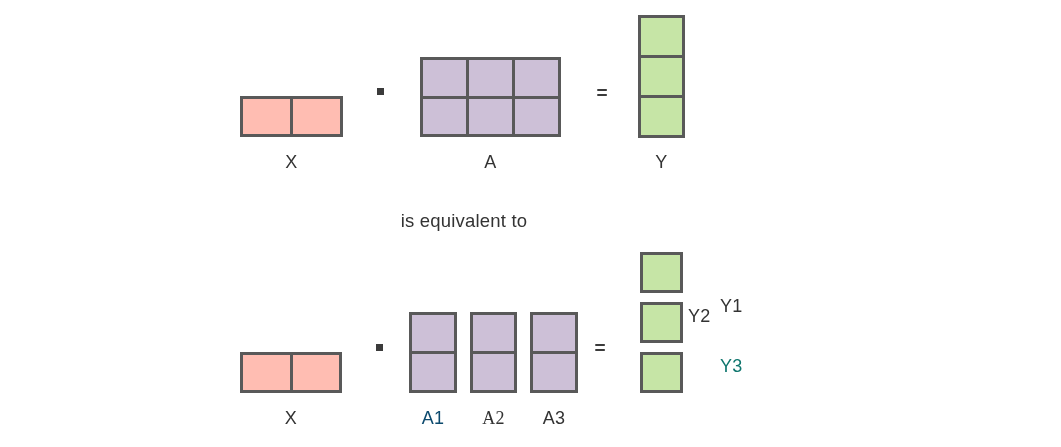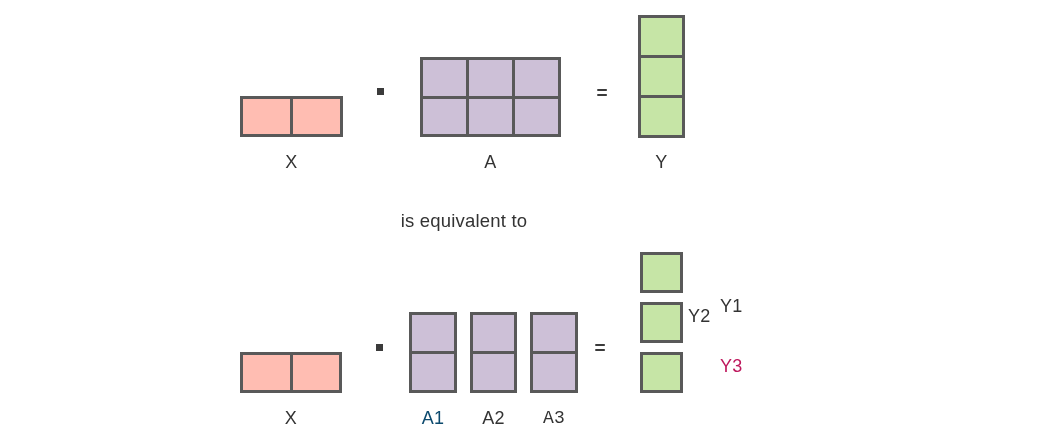--- a/index.html
+++ b/index.html
@@ -58,21 +58,21 @@
   #mx-a1 { left: 409px; top: 312px; width: 48px; height: 81px; }
   #mx-a2 { left: 470px; top: 312px; width: 47px; height: 81px; }
   #mx-a3 { left: 530px; top: 312px; width: 48px; height: 81px; }
   #eq-bot { left: 588px; top: 338px; }
   #mx-y1 { left: 640px; top: 252px; width: 43px; height: 41px; }
   #mx-y2 { left: 640px; top: 302px; width: 43px; height: 41px; }
   #mx-y3 { left: 640px; top: 352px; width: 43px; height: 41px; }
   #lbl-x-bot { left: 240px; top: 408px; width: 102px; }
   #lbl-a1 { left: 409px; top: 408px; width: 48px; }
   #lbl-a2 { left: 470px; top: 408px; width: 47px; }
-  #lbl-a3 { left: 530px; top: 408px; width: 48px; font-family: Liberation Mono, monospace; }
+  #lbl-a3 { left: 530px; top: 408px; width: 48px; }
   #lbl-y1 { left: 720px; top: 256px; width: 40px; margin-top: 40px; }
   #lbl-y2 { left: 688px; top: 306px; width: 40px; }
   #lbl-y3 { left: 720px; top: 356px; width: 40px; }
 </style>
 </head>
 <body>
 
 <div class="canvas">
 
   <div>
@@ -127,20 +127,20 @@
       </div>
     <div class="matrix" id="mx-y2" style="grid-template-columns: repeat(1, 1fr); grid-template-rows: repeat(1, 1fr); background: rgb(89, 89, 89); border-color: rgb(89, 89, 89);">
         <div class="cell" style="background: rgb(198, 229, 166);"></div>
       </div>
     <div class="matrix" id="mx-y3" style="grid-template-columns: repeat(1, 1fr); grid-template-rows: repeat(1, 1fr); background: rgb(89, 89, 89); border-color: rgb(89, 89, 89);">
         <div class="cell" style="background: rgb(198, 229, 166);"></div>
       </div>
 
     <div class="label" id="lbl-x-bot" style="color: rgb(51, 51, 51);">X</div>
     <div class="label" id="lbl-a1" style="color: #0c4a6e;">A1</div>
-    <div class="label" id="lbl-a2" style="color: rgb(51, 51, 51);">A2</div>
+    <div class="label" id="lbl-a2" style="color: rgb(51, 51, 51); font-family: Liberation Serif, serif;">A2</div>
     <div class="label" id="lbl-a3" style="color: rgb(51, 51, 51);">A3</div>
     <div class="label left" id="lbl-y1" style="color: rgb(51, 51, 51);">Y1</div>
     <div class="label left" id="lbl-y2" style="color: rgb(51, 51, 51);">Y2</div>
-    <div class="label left" id="lbl-y3" style="color: #be185d;">Y3</div>
+    <div class="label left" id="lbl-y3" style="color: #0f766e;">Y3</div>
   </div>
 
 </div>
 
 </body></html>

